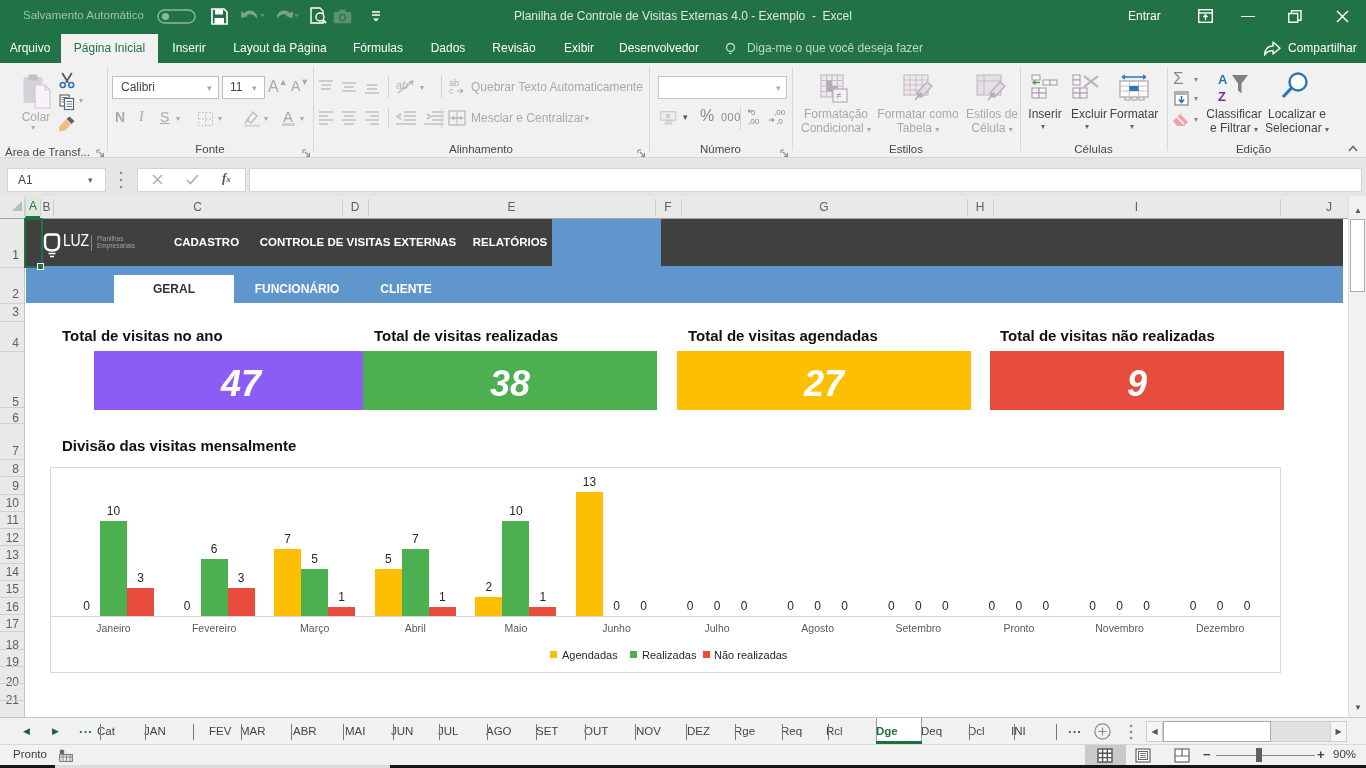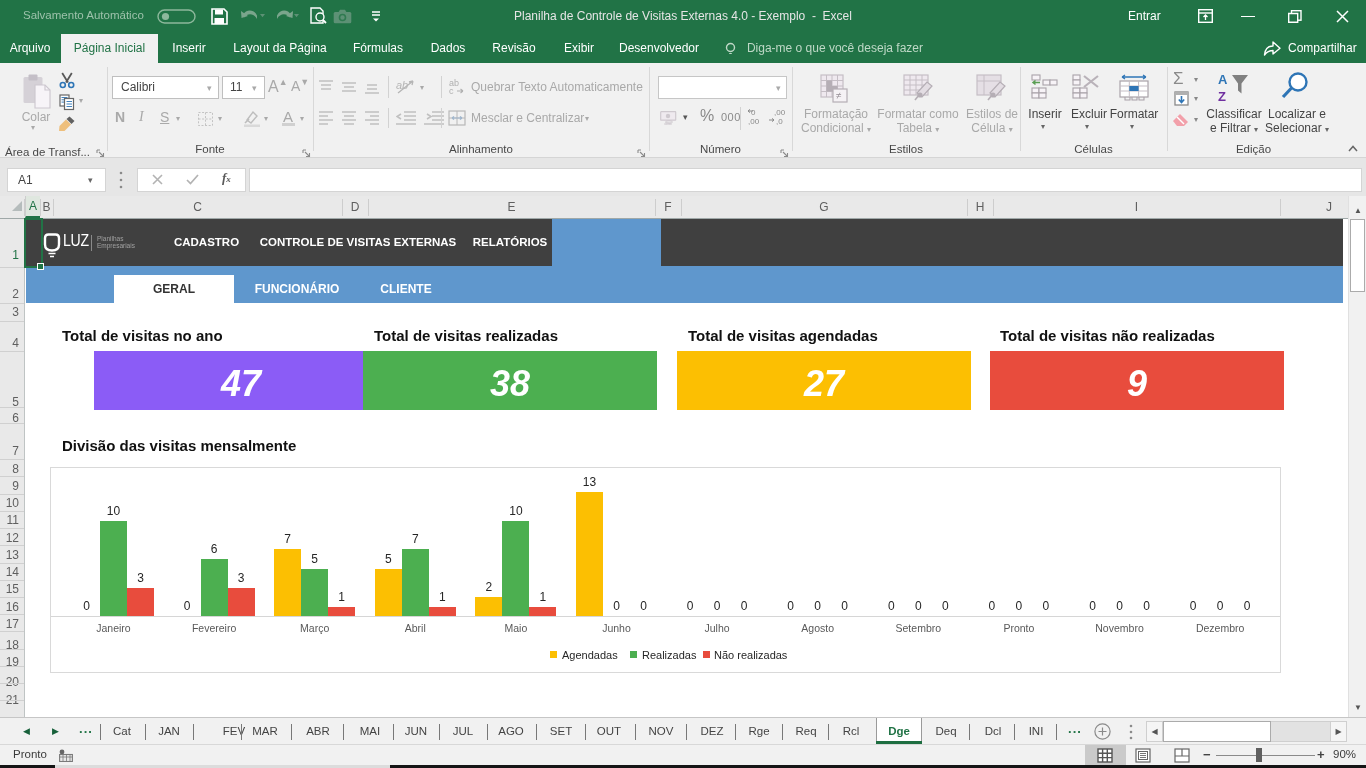--- a/index.html
+++ b/index.html
@@ -30,21 +30,21 @@
   .cardtitle { position:absolute; top:327px; height:16px; font-size:15px; font-weight:bold; color:#111; }
   
   #chart { position:absolute; left:50px; top:467px; width:1231px; height:206px; background:#fff; border:1px solid #d9d9d9; }
   .bar { position:absolute; width:27px; }
   .blabel { position:absolute; width:40px; text-align:center; font-size:12px; color:#262626; height:14px; line-height:14px; }
   .mlabel { position:absolute; top:622px; width:80px; text-align:center; font-size:10.5px; color:#595959; }
   .lgsq { position:absolute; top:651px; width:7px; height:7px; }
   .lgtx { position:absolute; top:648px; font-size:11px; color:#262626; height:14px; line-height:14px;}
   
   #tabbar { left:0; top:717px; width:1366px; height:27px; background:#f1f1f1; border-top:1px solid #c6c6c6;}
-  .stab { position:absolute; top:0; height:27px; line-height:26px; font-size:11.5px; color:#444; text-align:center; }
+  .stab { position:absolute; top:0; height:27px; line-height:26px; font-size:11.5px; color:#444; text-align:left; }
   .tsep { position:absolute; top:6px; width:1px; height:16px; background:#787878; }
   #statusbar { left:0; top:744px; width:1366px; height:21px; background:#f1f1f1; border-top:1px solid #d8d8d8; }
   #bottomstrip { left:0; top:765px; width:1366px; height:3px; background:#151515; }
 </style>
 </head>
 <body>
 <div id="page">
   <div class="ab" id="titlebar">
     <div class="ab" style="left:23px;top:9px;font-size:11.5px;color:#9dc2ab;">Salvamento Automático</div>
     <svg class="ab" style="left:157px;top:9px;" width="40" height="15" viewBox="0 0 40 15">

